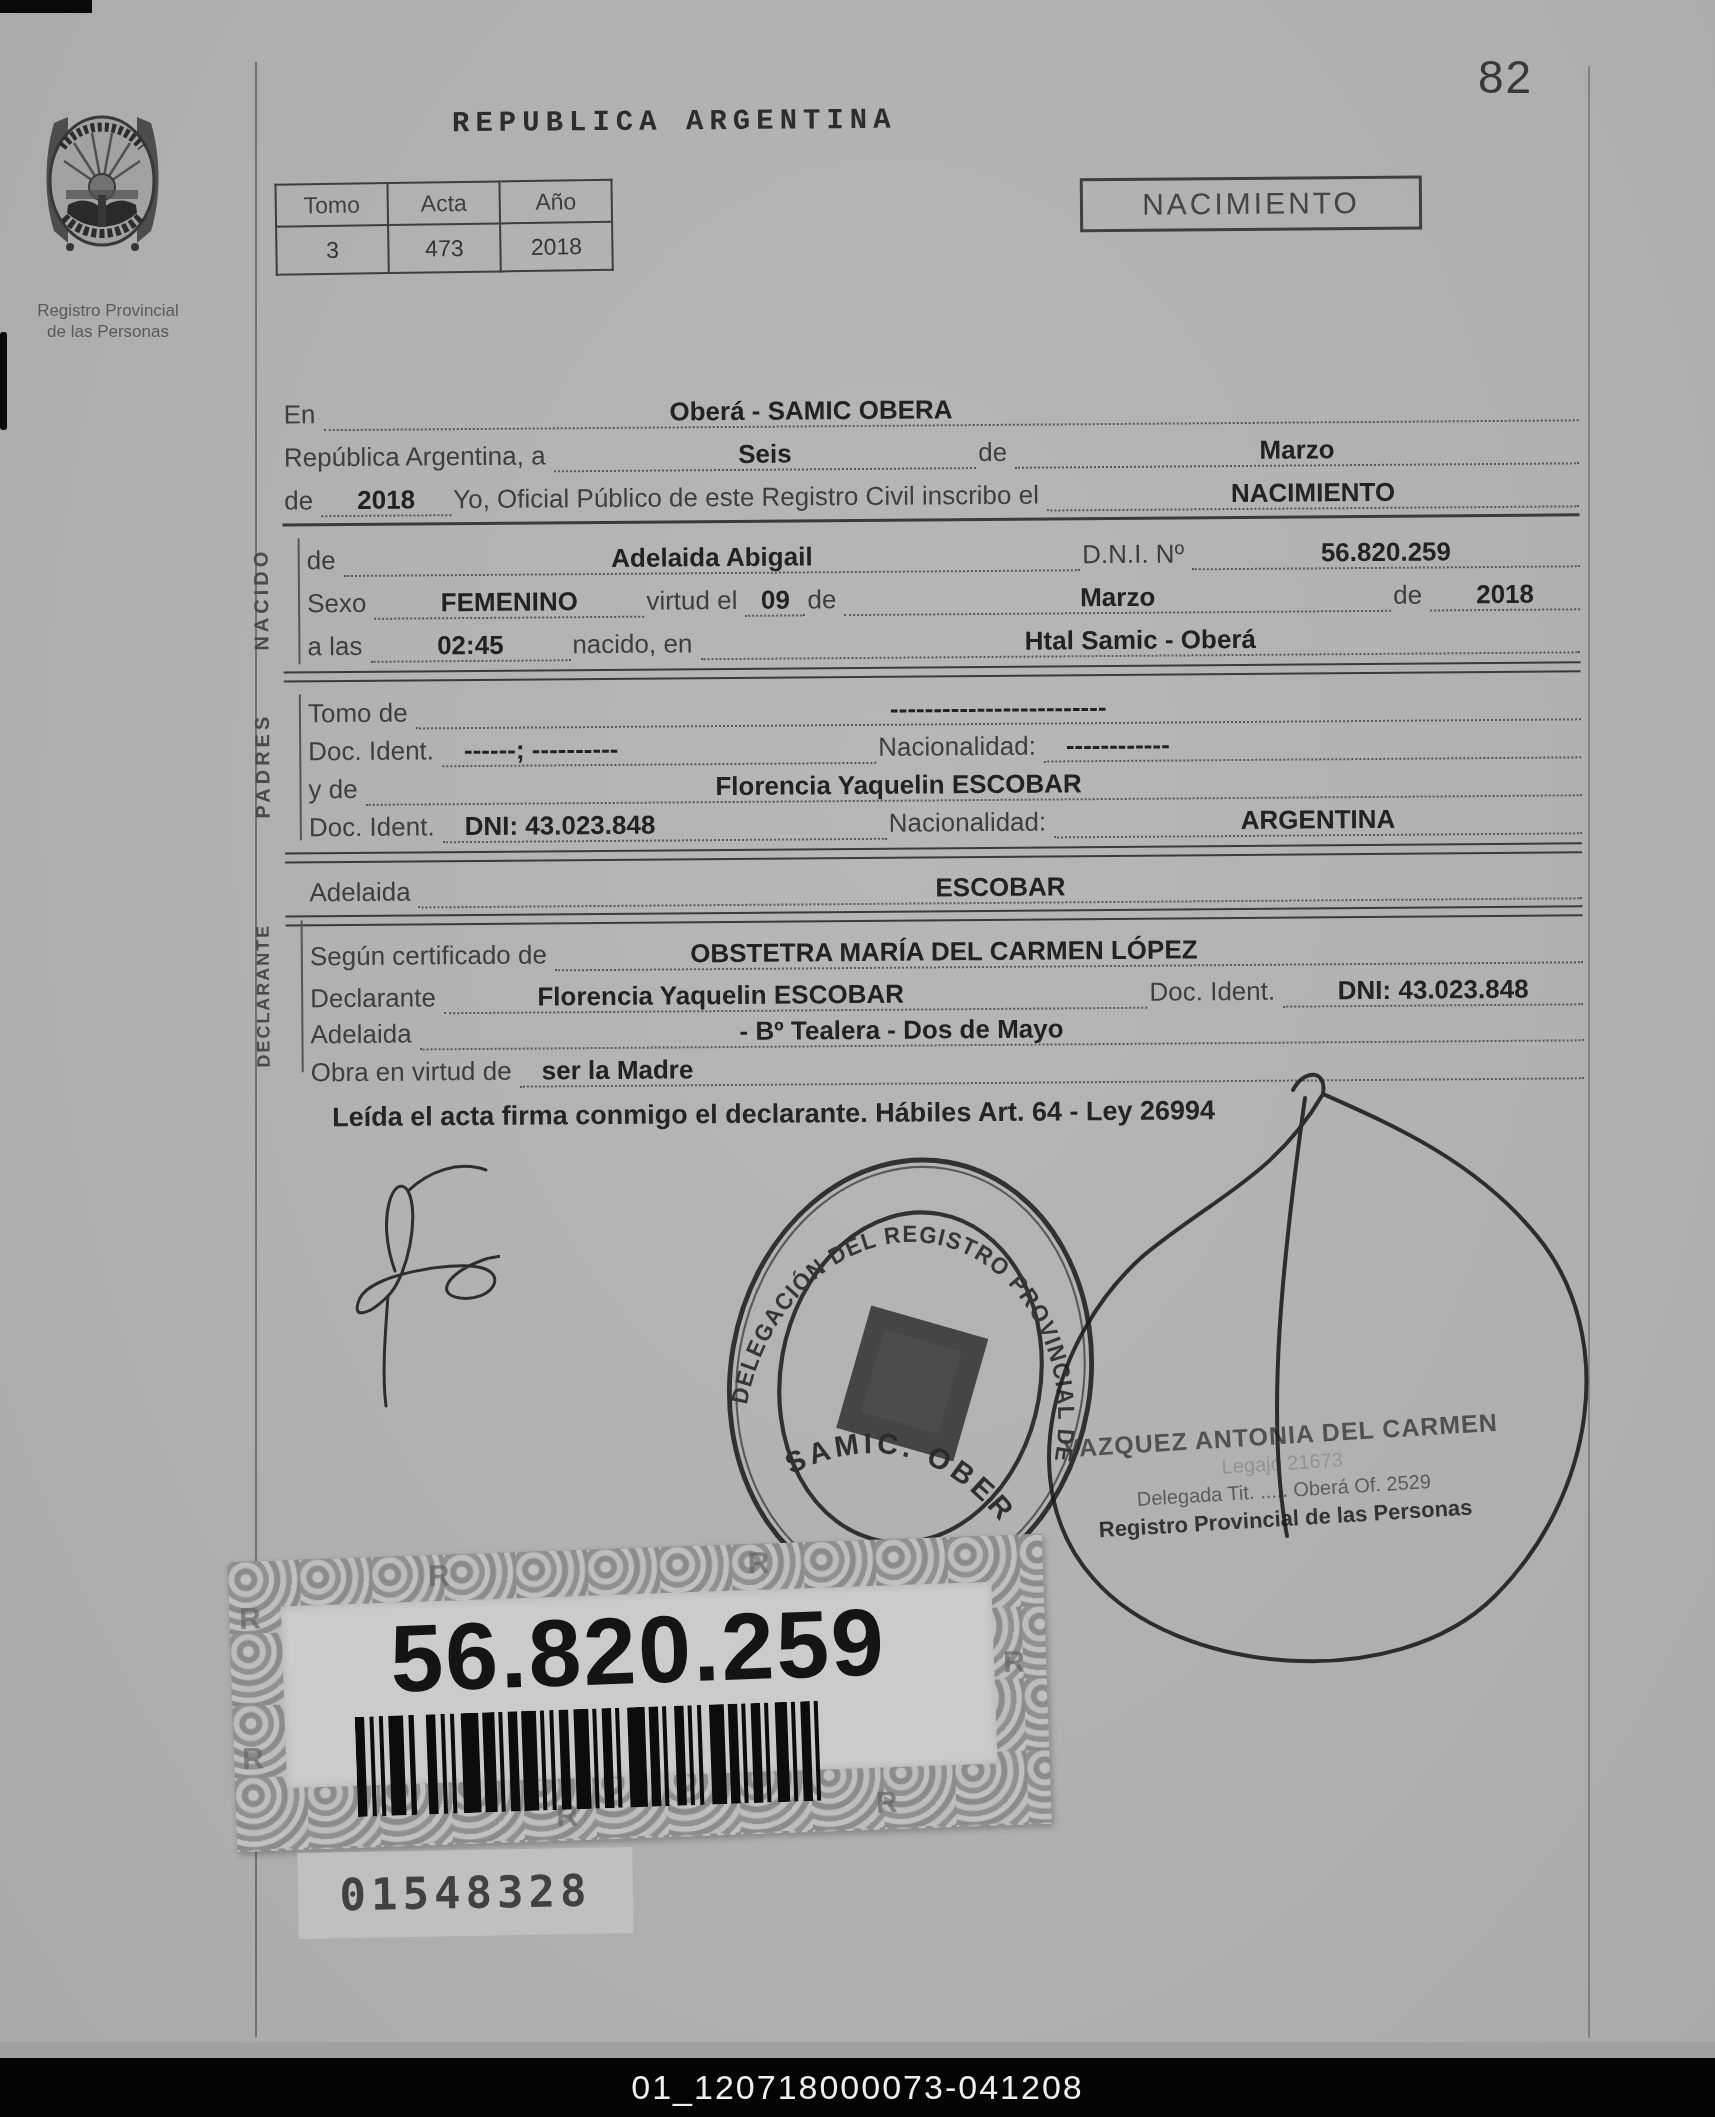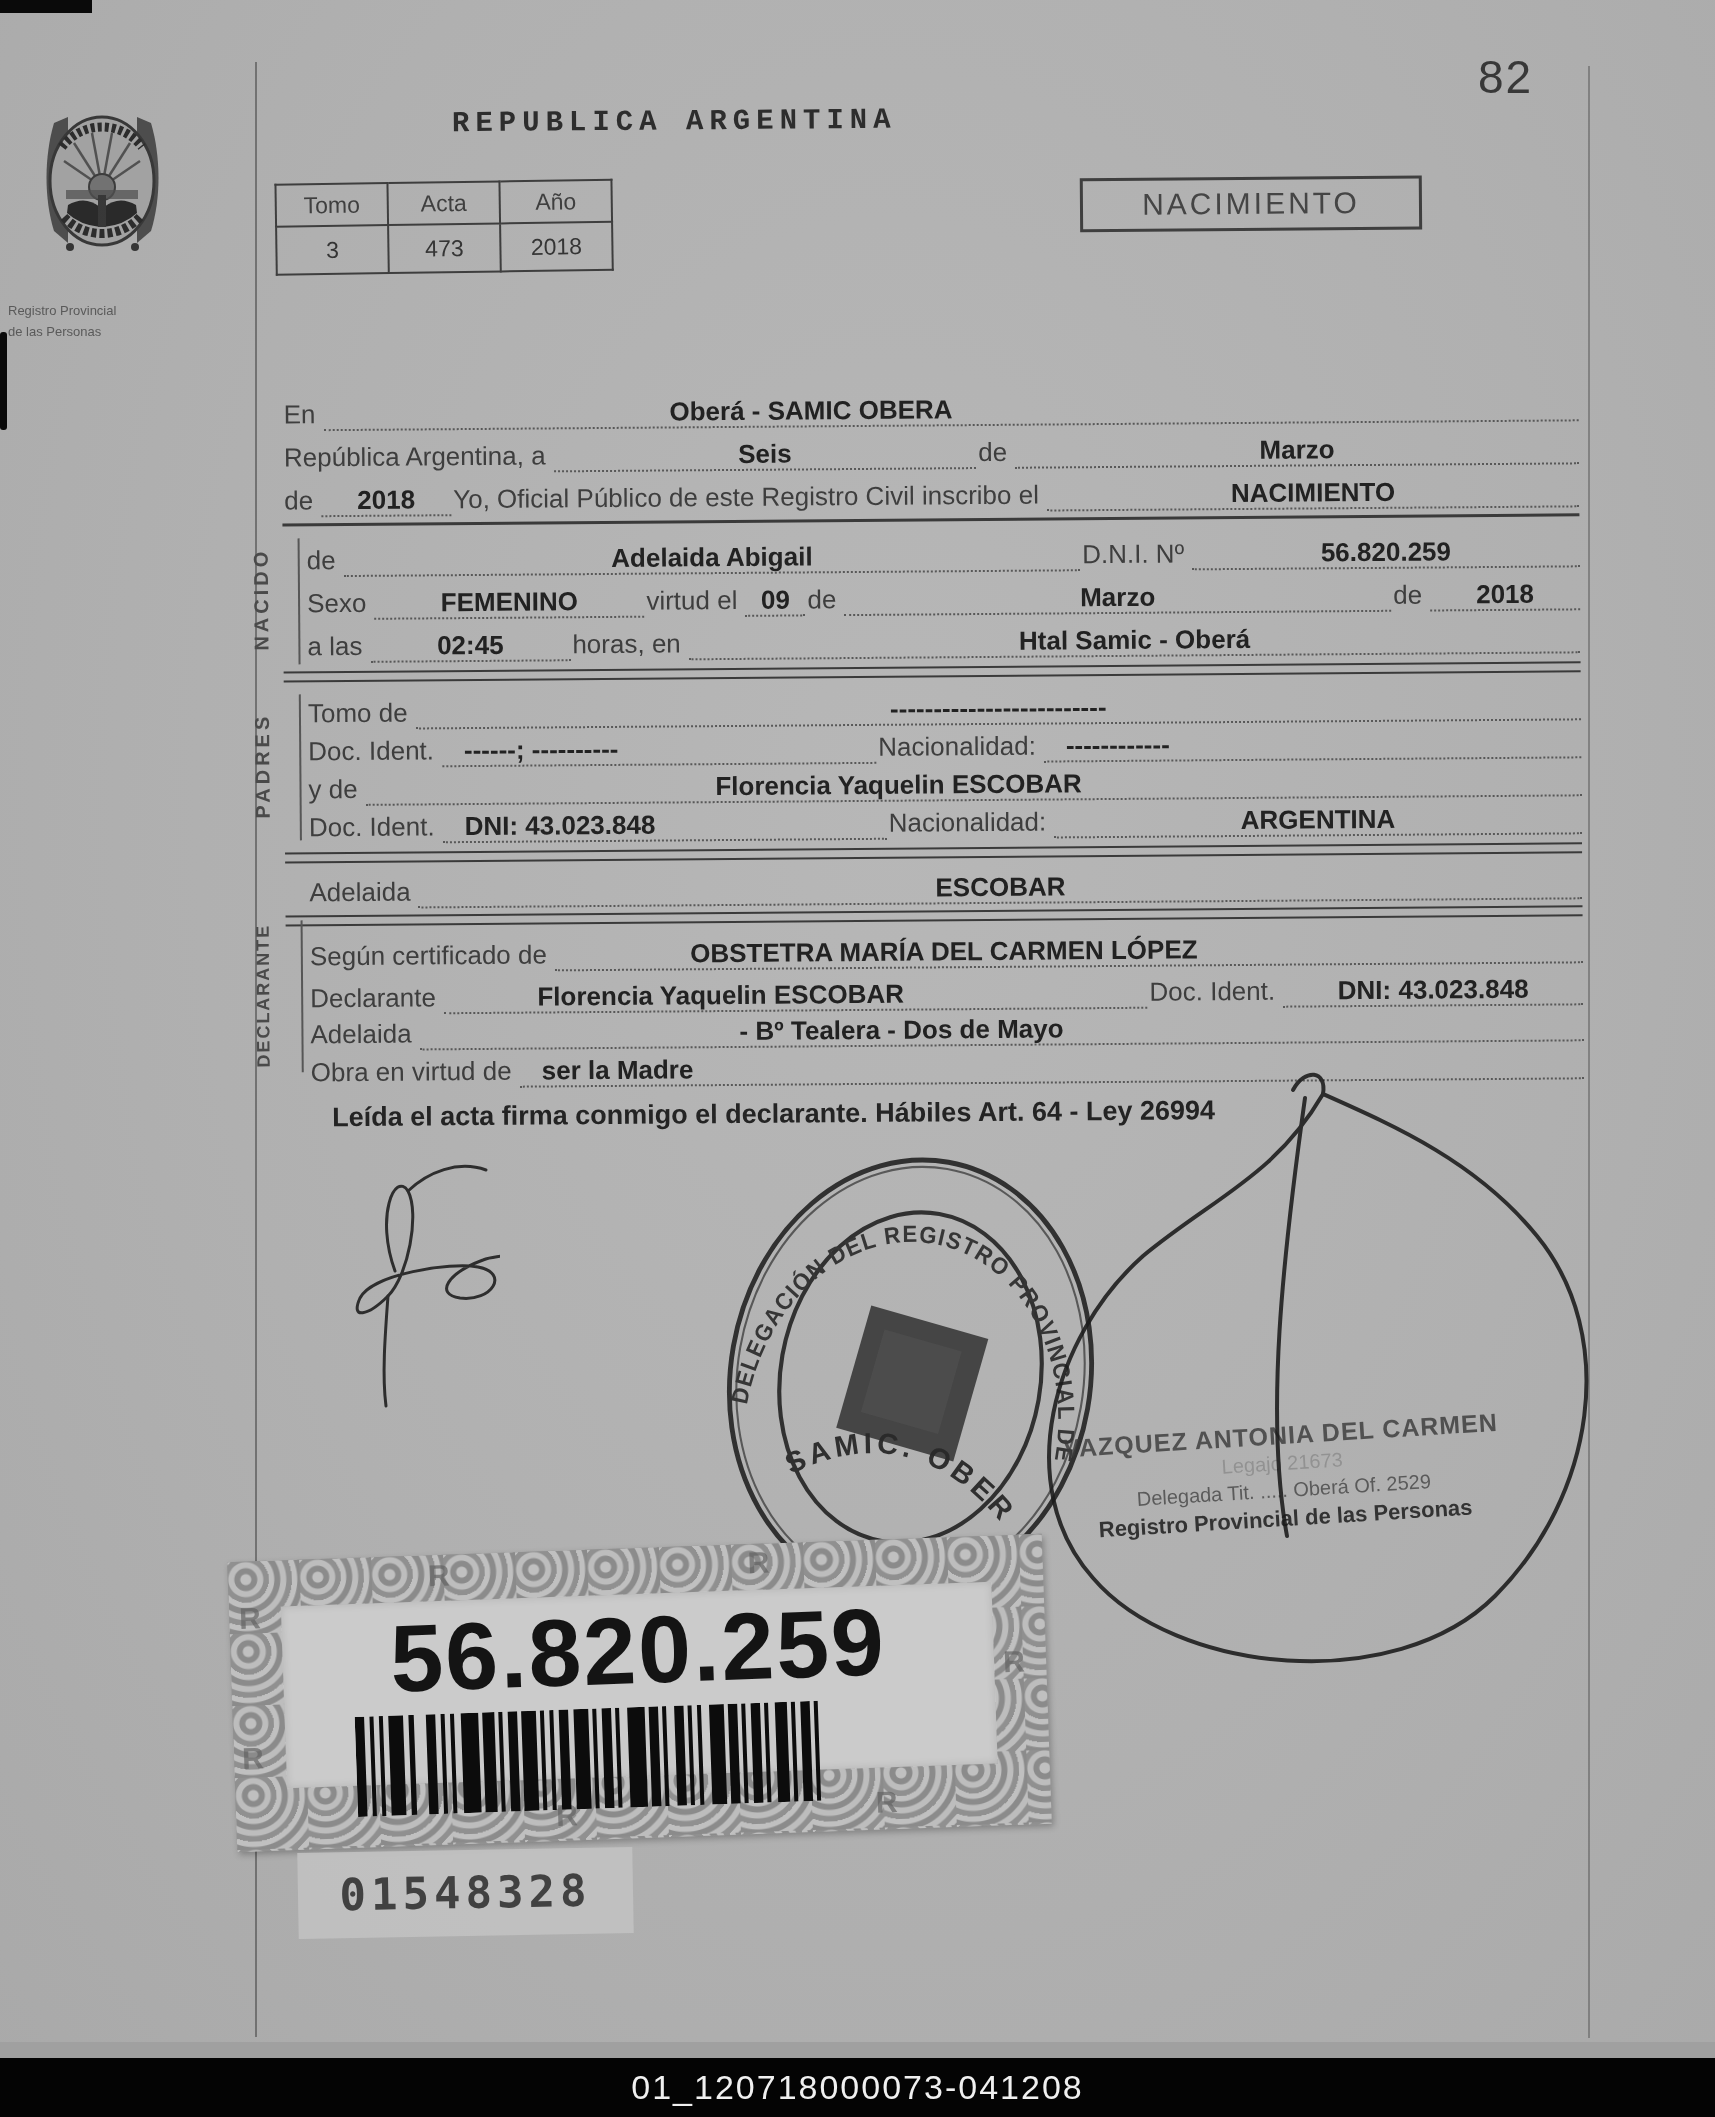--- a/index.html
+++ b/index.html
@@ -6,22 +6,22 @@
   .page{position:relative;width:1715px;height:2117px;margin:0 auto;overflow:hidden;
         background:radial-gradient(ellipse at 52% 38%, #b7b7b7 0%, #b0b0b0 55%, #a9a9a9 100%);
         font-family:"Liberation Sans", sans-serif;color:#3d3d3d;}
   .mark{position:absolute;background:#0a0a0a;}
   .page-number{position:absolute;left:1478px;top:50px;font-size:46px;color:#383838;letter-spacing:2px;}
   .rule{position:absolute;width:2px;background:#5d5d5d;opacity:.75;}
   .rule-left{left:255px;top:62px;height:1975px;}
   .rule-right{left:1588px;top:66px;height:1972px;opacity:.55;}
   
   .emblem{position:absolute;left:40px;top:95px;width:125px;height:175px;opacity:.92;}
-  .emblem-caption{position:absolute;left:8px;top:300px;width:200px;
-      font-size:13px;line-height:21px;color:#5a5a5a;}
+  .emblem-caption{position:absolute;left:8px;top:300px;width:200px;text-align:center;
+      font-size:17px;line-height:21px;color:#5a5a5a;}
   
   .form{position:absolute;left:0;top:0;width:1715px;height:2117px;transform:rotate(-0.45deg);transform-origin:50% 40%;}
   .title{position:absolute;left:400px;top:104px;width:560px;text-align:center;
       font-family:"Liberation Mono", monospace;font-weight:bold;font-size:29px;letter-spacing:6px;color:#2d2d2d;}
   table.rec{position:absolute;left:280px;top:178px;border-collapse:collapse;transform:rotate(-0.4deg);}
   table.rec td{border:2px solid #3e3e3e;width:108px;text-align:center;font-size:23px;color:#3f3f3f;}
   table.rec tr.hd td{height:38px;}
   table.rec tr.bd td{height:44px;color:#353535;}
   .type-box{position:absolute;left:1085px;top:180px;width:336px;height:48px;border:3px solid #3f3f3f;
       text-align:center;line-height:48px;font-size:30px;letter-spacing:3px;color:#454545;}
@@ -169,21 +169,21 @@
         <span class="lbl">virtud el</span>
         <span class="fill w60">09</span>
         <span class="lbl">de</span>
         <span class="fill">Marzo</span>
         <span class="lbl">de</span>
         <span class="fill w150">2018</span>
       </div>
       <div class="row indent">
         <span class="lbl">a las</span>
         <span class="fill w200">02:45</span>
-        <span class="lbl">horas, en</span>
+        <span class="lbl">nacido, en</span>
         <span class="fill">Htal Samic - Oberá</span>
       </div>
       <div class="sep2"></div>
 
       <div class="row indent h38">
         <span class="lbl">Tomo de</span>
         <span class="fill">-------------------------</span>
       </div>
       <div class="row indent h38">
         <span class="lbl">Doc. Ident.</span>

